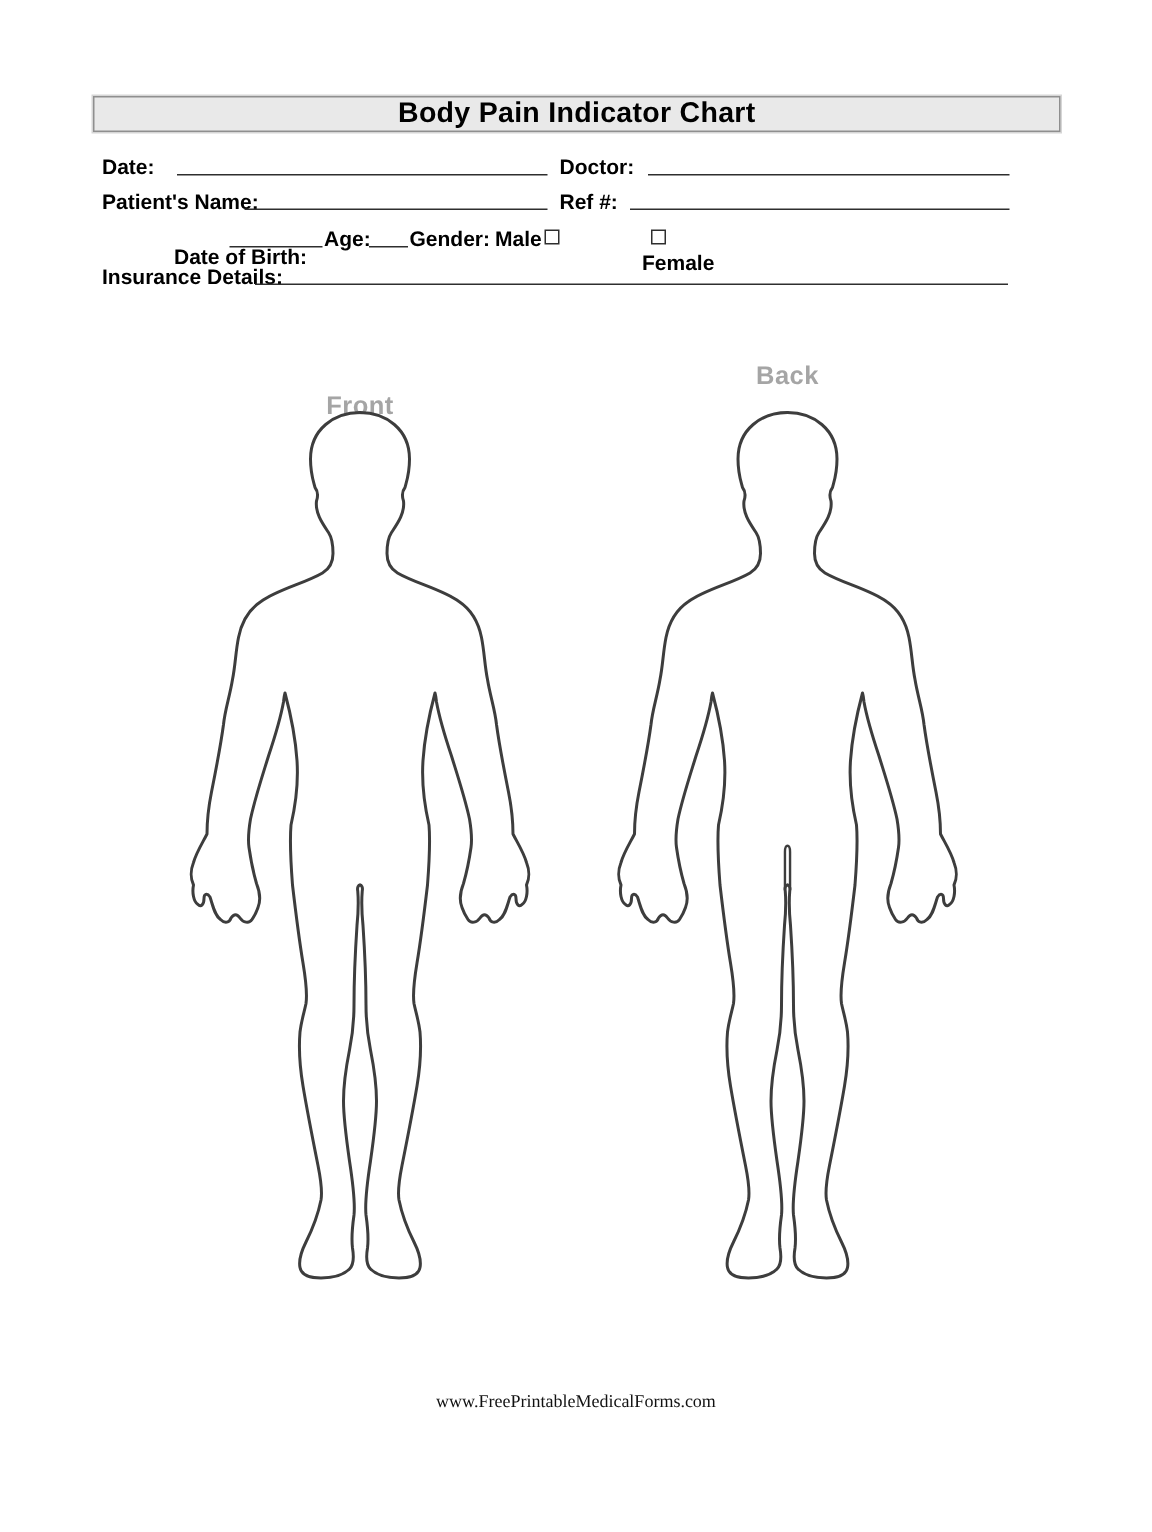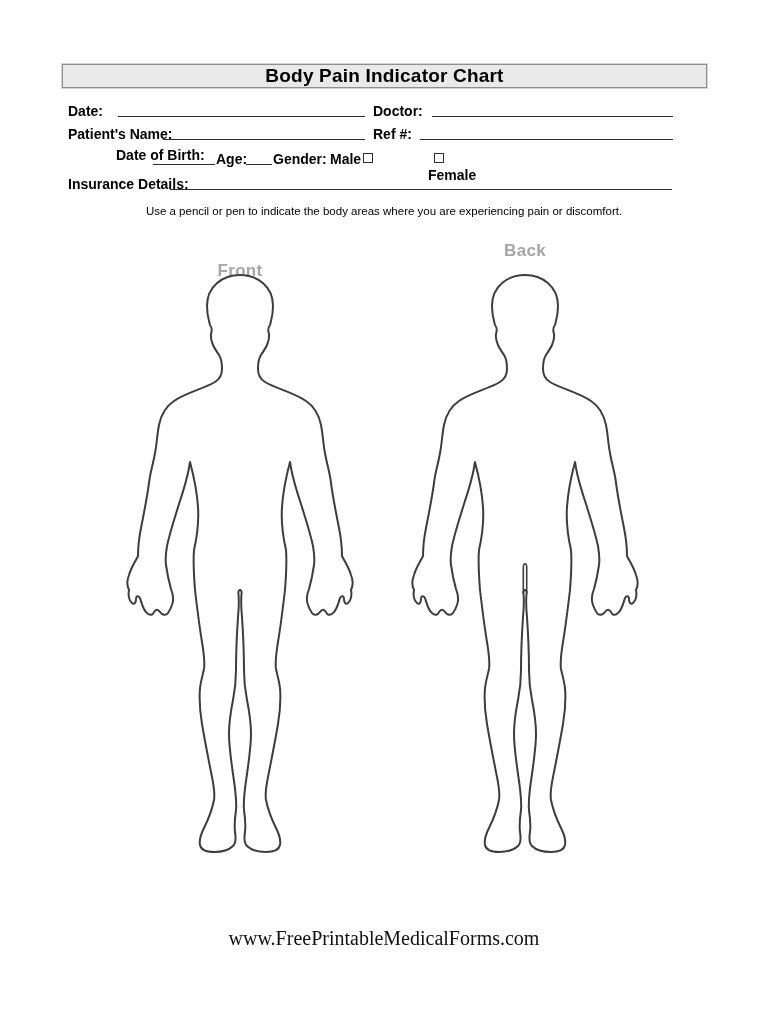--- a/index.html
+++ b/index.html
@@ -64,21 +64,21 @@
     top: 272px;
     width: 230px; height: 600px;
   }
   .body-svg.front { left: 125px; }
   .body-svg.back  { left: 410px; }
   .footer {
     position: absolute;
     left: 0; top: 927px; width: 768px;
     text-align: center;
     font-family: "Liberation Serif", "DejaVu Serif", serif;
-    font-size: 20px;
+    font-size: 12px;
     color: #111;
   }
   .defs-only { position: absolute; width: 0; height: 0; overflow: hidden; }
 </style>
 </head>
 <body>
 
 <div class="page">
 
   <div class="title-bar">
@@ -88,34 +88,33 @@
   <span class="lbl" style="left:68px; top:104px;">Date:</span>
   <div class="fill-line" style="left:118px; top:116px; width:247px;"></div>
   <span class="lbl" style="left:373px; top:104px;">Doctor:</span>
   <div class="fill-line" style="left:432px; top:116px; width:241px;"></div>
 
   <span class="lbl" style="left:68px; top:127px;">Patient's Name:</span>
   <div class="fill-line" style="left:163px; top:139px; width:202px;"></div>
   <span class="lbl" style="left:373px; top:127px;">Ref #:</span>
   <div class="fill-line" style="left:420px; top:139px; width:253px;"></div>
 
-  <span class="lbl" style="left:68px; top:148px;padding-left:48px;">Date of Birth:</span>
+  <span class="lbl" style="left:68px; top:164px;padding-left:48px;">Date of Birth:</span>
   <div class="fill-line" style="left:153px; top:164px; width:62px;"></div>
   <span class="lbl" style="left:216px; top:152px;">Age:</span>
   <div class="fill-line" style="left:246px; top:164px; width:26px;"></div>
   <span class="lbl" style="left:273px; top:152px;">Gender:</span>
   <span class="lbl" style="left:330px; top:152px;">Male</span>
   <div class="checkbox" style="left:363px; top:153px;"></div>
   <span class="lbl" style="left:384px; top:168px;padding-left:44px;">Female</span>
   <div class="checkbox" style="left:434px; top:153px;"></div>
 
   <span class="lbl" style="left:68px; top:177px;text-align:right;">Insurance Details:</span>
   <div class="fill-line" style="left:170px; top:189px; width:502px;"></div>
 
-  <div class="instruction">Use a pencil or pen to indicate the body areas where you are experiencing pain or discomfort.</div>
 
   <div class="figure-label front">Front</div>
   <div class="figure-label back">Back</div>
 
   <svg class="defs-only" aria-hidden="true">
     <defs>
       <path id="body-half" d="M115,3
            C132,3 148,14 148,34
            C148,44 146,49 145,53
            C143,55.5 143,59 144,62

